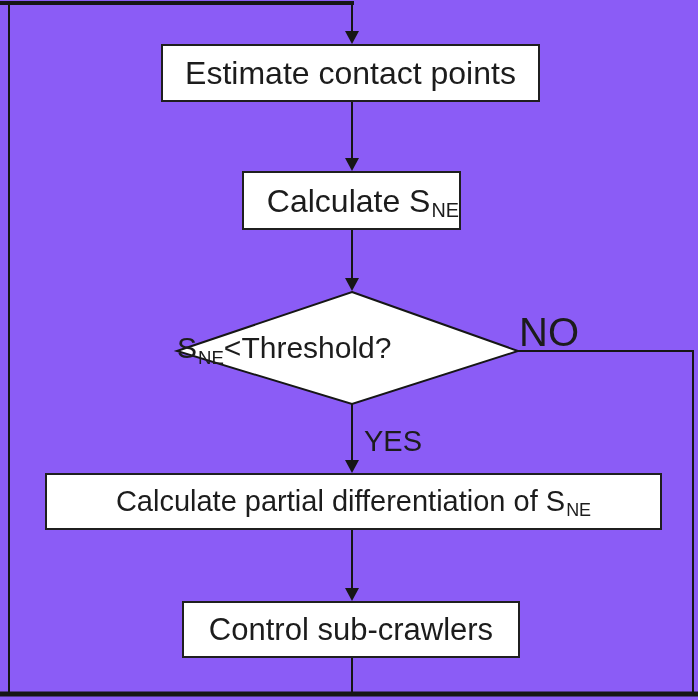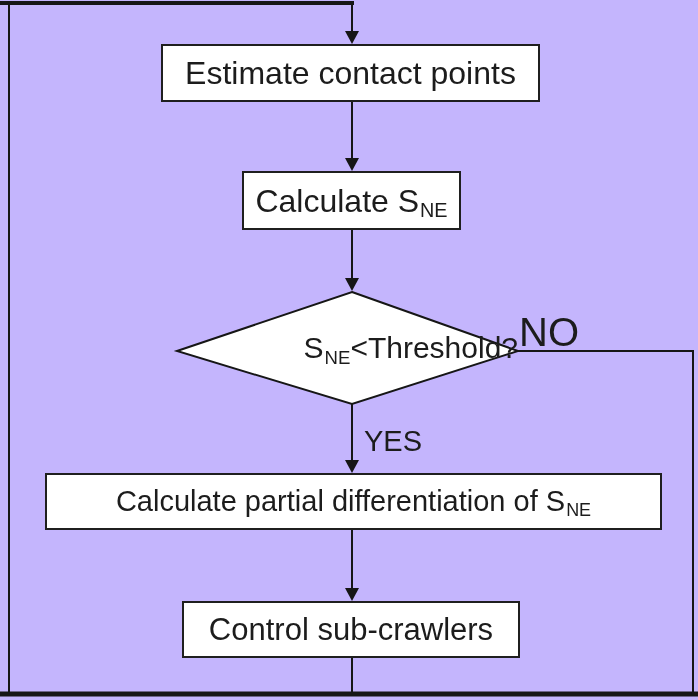--- a/index.html
+++ b/index.html
@@ -4,21 +4,21 @@
 <style>
   html, body {
     margin: 0;
     padding: 0;
     background: #ffffff;
   }
   .canvas {
     position: relative;
     width: 698px;
     height: 700px;
-    background: #c4b5fd;
+    background: #8b5cf6;
     font-family: "Liberation Sans", sans-serif;
     color: #1c1c1c;
     overflow: hidden;
   }
   .wires {
     position: absolute;
     left: 0;
     top: 0;
     width: 698px;
     height: 700px;
@@ -59,34 +59,34 @@
     margin-left: 1px;
   }
   .diamond-label {
     position: absolute;
     left: 177px;
     top: 292px;
     width: 341px;
     height: 112px;
     display: flex;
     align-items: center;
-    justify-content: flex-end;
+    justify-content: flex-start;
     font-size: 30px;
     white-space: nowrap;
   }
   .edge-label {
     position: absolute;
     font-size: 29px;
     line-height: 1;
     white-space: nowrap;
   }
   #label-yes { left: 364px; top: 427px; }
   #label-no  { left: 519px; top: 312px; font-size: 40px; }
   #box-estimate { left: 161px; top: 44px;  width: 379px; height: 58px; font-size: 32px; }
-  #box-calc     { left: 242px; top: 171px; width: 219px; height: 59px; font-size: 32px; }
+  #box-calc     { left: 242px; top: 171px; width: 219px; height: 59px; font-size: 32px; justify-content: flex-end; }
   #box-partial  { left: 45px;  top: 473px; width: 617px; height: 57px; font-size: 29px; }
   #box-control  { left: 182px; top: 601px; width: 338px; height: 57px; font-size: 31px; }
 </style>
 </head>
 <body>
 
 <div class="canvas">
 
   <svg class="wires" viewBox="0 0 698 700" xmlns="http://www.w3.org/2000/svg">
 

